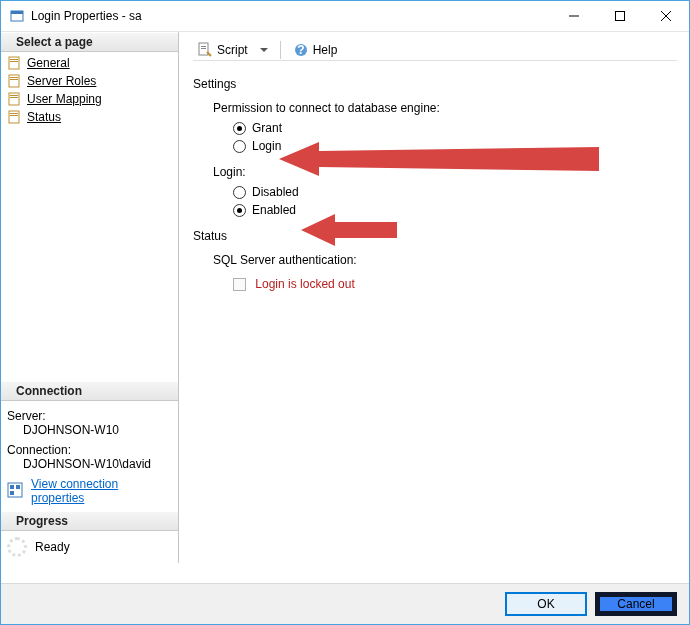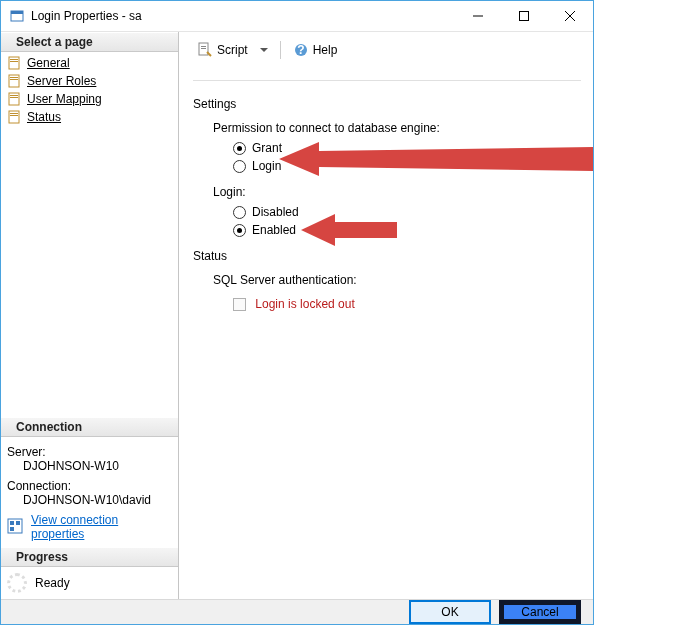--- a/index.html
+++ b/index.html
@@ -1,18 +1,18 @@
 <!DOCTYPE html>
 <html><head>
 <meta charset="utf-8">
 <style>
 * { box-sizing: border-box; font-family: "Segoe UI", Tahoma, sans-serif; font-size: 12px; }
 html, body { margin: 0; padding: 0; }
 body { background: #fff; }
-.window { width: 594px; height: 625px; border: 1px solid #4aa3df; display: flex; flex-direction: column; background: #fff; }
+.window { width: 690px; height: 625px; border: 1px solid #4aa3df; display: flex; flex-direction: column; background: #fff; }
 .titlebar { height: 31px; display: flex; align-items: center; padding: 0 0 0 8px; background: #fff; border-bottom: 1px solid #e5e5e5; }
 .titlebar .ico { width: 16px; height: 16px; margin-right: 6px; display: flex; align-items: center; justify-content: center; }
 .titlebar .title { flex: 1; color: #000; }
 .tbtns { display: flex; height: 100%; }
 .tbtns > div { width: 46px; display: flex; align-items: center; justify-content: center; color: #222; }
 .tbtns svg { width: 10px; height: 10px; }
 .body { flex: 1; display: flex; overflow: hidden; }
 .sidebar { width: 178px; border-right: 1px solid #c5c5c5; display: flex; flex-direction: column; }
 .pane-head { background: linear-gradient(#f5f5f5,#e6e6e6); border-bottom: 1px solid #c9c9c9; border-top: 1px solid #fff; padding: 2px 15px; font-weight: bold; color: #222; }
 .pages { padding: 2px 0; }
@@ -21,35 +21,35 @@
 .page-item.sel .lbl { text-decoration: underline; }
 .page-item .lbl { text-decoration: underline; color: #000; }
 .conn-block { padding: 6px; font-size: 12px; color: #000; }
 .conn-block .k { margin-top: 2px; }
 .conn-block .v { margin-bottom: 6px; margin-left: 16px; }
 .link { color: #0066cc; text-decoration: underline; display: flex; align-items: center; gap: 8px; margin-top: 6px; }
 .progress-block { padding: 6px; display: flex; align-items: center; gap: 8px; }
 .spinner { width: 20px; height: 20px; border: 3px dotted #ddd; border-radius: 50%; }
 .spacer-flex { flex: 1; }
 .main { flex: 1; display: flex; flex-direction: column; padding: 8px 12px 6px 14px; }
-.toolbar { display: flex; align-items: center; gap: 4px; border-bottom: 1px solid #e0e0e0; padding-bottom: 20px; }
+.toolbar { display: flex; align-items: center; gap: 4px; border-bottom: 1px solid #e0e0e0; padding-bottom: 0; }
 .tbtn { display: flex; align-items: center; gap: 4px; padding: 2px 4px; }
 .tbtn .tico { width: 16px; height: 16px; display: flex; align-items: center; justify-content: center; }
 .vdrop { width: 0; height: 0; border-left: 4px solid transparent; border-right: 4px solid transparent; border-top: 4px solid #555; margin: 0 4px; }
 .content { padding-top: 14px; color: #000; }
 .group-lbl { margin: 2px 0 10px 0; }
 .indent { margin-left: 20px; }
 .subgroup { margin-bottom: 12px; }
 .radio-row { display: flex; align-items: center; gap: 6px; margin: 4px 0; }
 .radio { width: 13px; height: 13px; border: 1px solid #333; border-radius: 50%; display: flex; align-items: center; justify-content: center; background: #fff; }
 .radio.on::after { content: ""; width: 5px; height: 5px; background: #000; border-radius: 50%; }
 .cb { width: 13px; height: 13px; border: 1px solid #b0b0b0; background: #fafafa; display: inline-block; vertical-align: middle; margin-right: 6px; }
 .disabled-text { color: #b91c1c; }
 .arrow-annot { position: absolute; pointer-events: none; }
-.btnbar { border-top: 1px solid #d9d9d9; padding: 0 12px; display: flex; justify-content: flex-end; gap: 8px; background: #f0f0f0; }
+.btnbar { border-top: 1px solid #d9d9d9; padding: 8px 12px; display: flex; justify-content: flex-end; gap: 8px; background: #f0f0f0; margin-top: 20px; }
 .btn { min-width: 82px; height: 24px; border: 5px solid #0f172a; background: #3b82f6; display: flex; align-items: center; justify-content: center; }
 .btn.primary { border: 2px solid #0078d7; background: #e5f1fb; }
 .main-wrap { position: relative; flex: 1; }
 </style>
 </head>
 <body>
 
 <div class="window">
   <div class="titlebar">
     <span class="ico">

